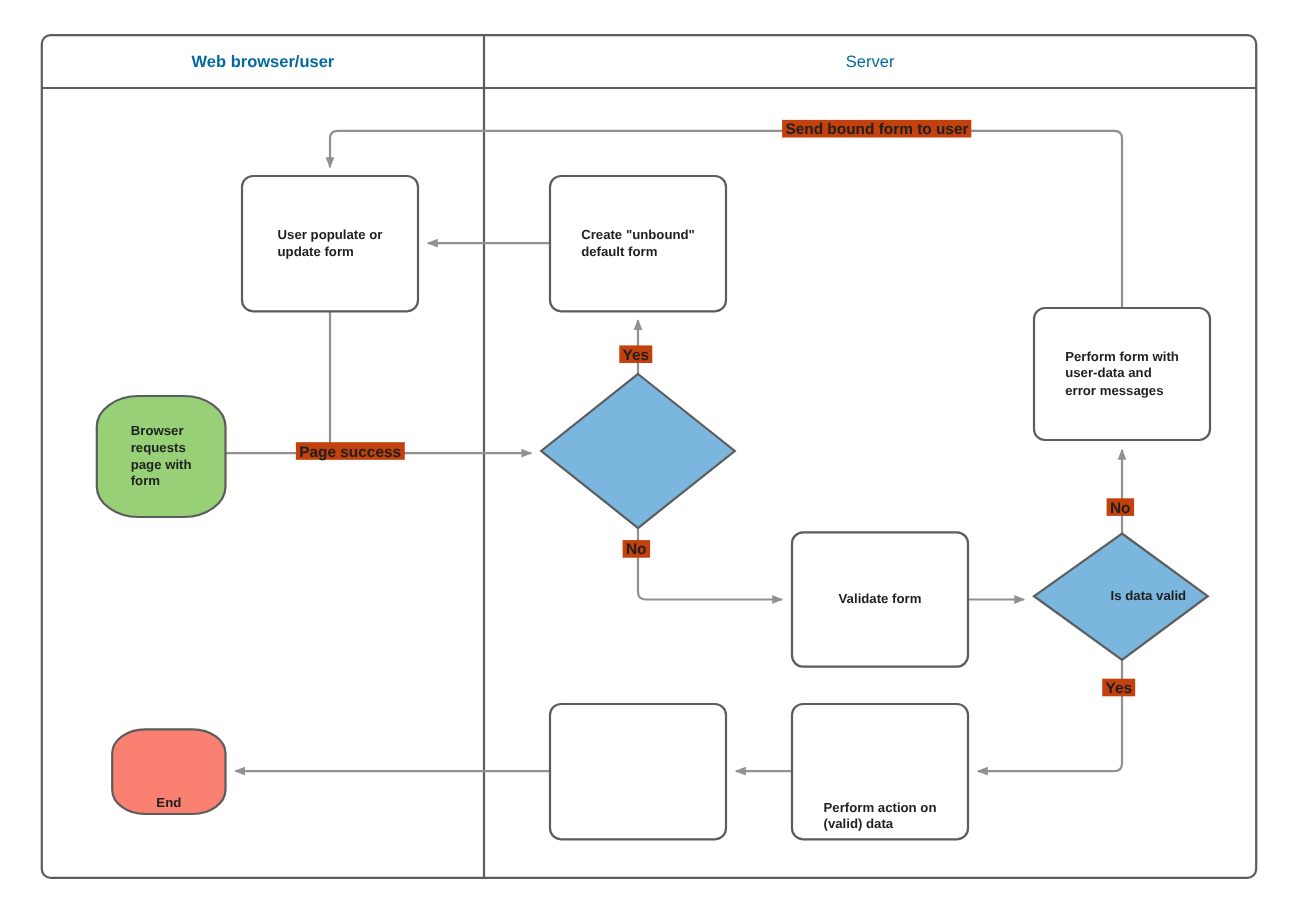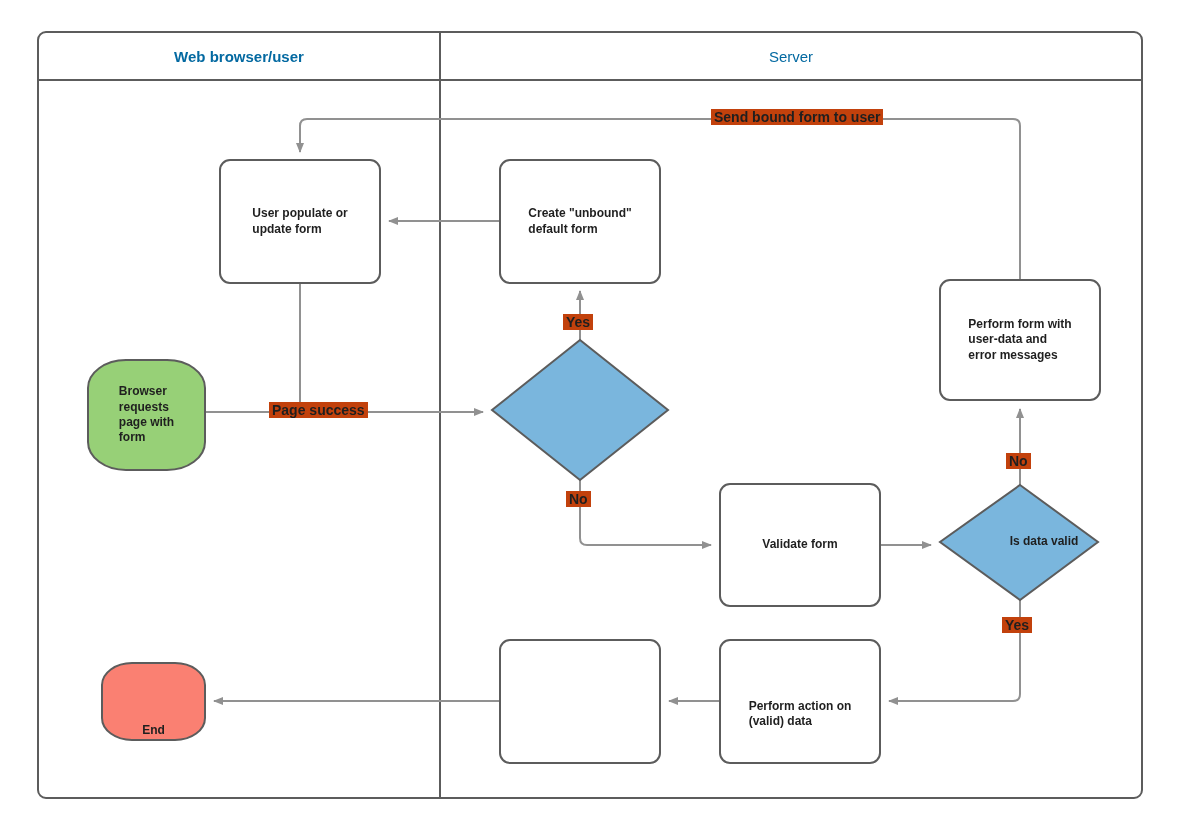--- a/index.html
+++ b/index.html
@@ -144,21 +144,21 @@
 
 
   <div class="node-label" style="left:940px; top:280px; width:160px; height:120px;">Perform form with
 user-data and
 error messages</div>
 
   <div class="node-label" style="left:720px; top:484px; width:160px; height:122px;">Validate form</div>
 
   <div class="node-label" style="left:968px; top:518px; width:152px; height:48px;">Is data valid</div>
 
-  <div class="node-label" style="left:718px; top:648px; width:164px; height:132px;">Perform action on
+  <div class="node-label" style="left:718px; top:676px; width:164px; height:132px;">Perform action on
 (valid) data</div>
 
 
   <div class="node-label" style="left:102px; top:663px; width:103px; height:77px;margin-top:29px;">End</div>
 
   <div class="edge-label" style="left:711px; top:109px;">Send bound form to user</div>
 
   <div class="edge-label" style="left:269px; top:402px;">Page success</div>
 
   <div class="edge-label" style="left:563px; top:314px;">Yes</div>

